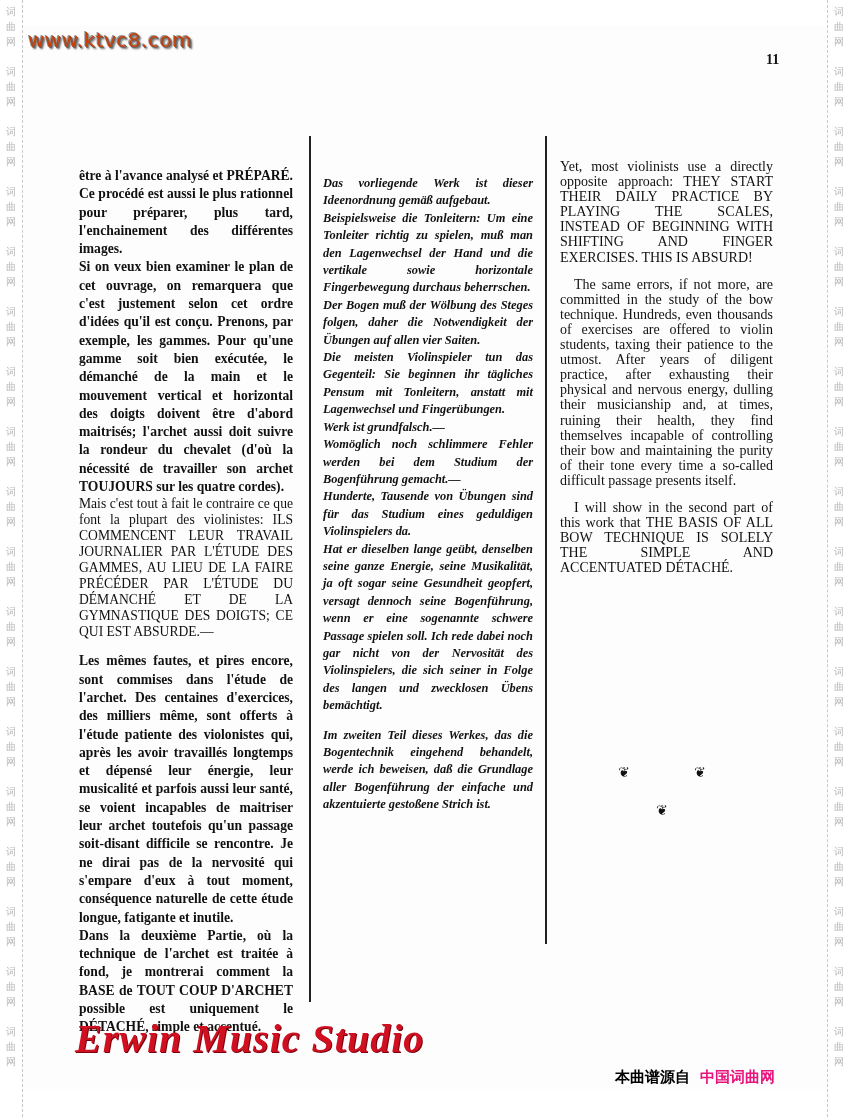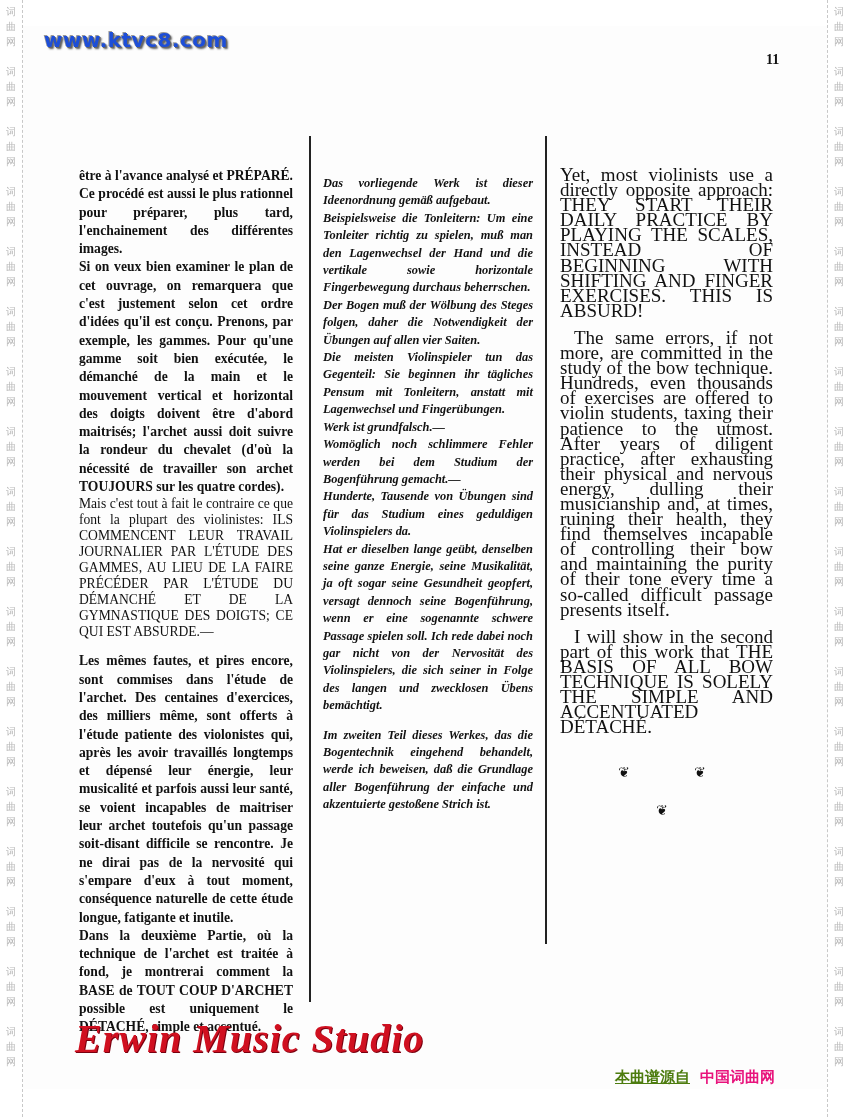--- a/index.html
+++ b/index.html
@@ -2,35 +2,35 @@
 <html><head>
 <meta charset="utf-8">
 <style>
   html, body { margin:0; padding:0; }
   body { width:850px; height:1117px; background:#ffffff; position:relative; overflow:hidden; font-family:"Liberation Serif", serif; color:#111; }
   .side-strip { position:absolute; top:0; bottom:0; width:22px; display:flex; flex-direction:column; align-items:center; font-family:"DejaVu Sans", sans-serif; font-size:10px; color:#b9b9b9; line-height:15px; padding-top:4px; }
   .side-strip.left { left:0; border-right:1px dashed #c8c8c8; }
   .side-strip.right { right:0; border-left:1px dashed #c8c8c8; }
   .side-strip .grp { margin-bottom:15px; display:flex; flex-direction:column; align-items:center; }
   .page { position:absolute; left:23px; top:26px; width:804px; height:1063px; background:#fdfdfd; }
-  .watermark { position:absolute; left:44px; top:28px; font-family:"DejaVu Sans", sans-serif; font-weight:bold; font-size:20px; color:#1d4ed8; letter-spacing:0.5px; text-shadow: 1px 1px 0 #666, -1px -1px 0 #999, 2px 2px 2px #555; }
+  .watermark { position:absolute; left:28px; top:28px; font-family:"DejaVu Sans", sans-serif; font-weight:normal; font-size:20px; color:#c2410c; letter-spacing:0.5px; text-shadow: 1px 1px 0 #666, -1px -1px 0 #999, 2px 2px 2px #555; }
   .page-number { position:absolute; left:766px; top:52px; font-weight:bold; font-size:14px; }
   .col { position:absolute; font-size:13.6px; line-height:18.3px; text-align:justify;margin-top:31px; }
   .col p { margin:0; }
   .col-fr { left:79px; top:136px; width:214px; font-weight:bold; }
   .col-fr .mid { font-weight:normal; font-size:13.6px; line-height:16px; }
   .col-de { left:323px; top:144px; width:210px; font-style:italic; font-weight:bold; font-size:12.4px; line-height:17.4px; }
-  .col-en { left:560px; top:136px; width:213px; font-size:19px; line-height:15.1px; }
+  .col-en { left:560px; top:128px; width:213px; font-size:14px; line-height:15.1px; }
   .rule { position:absolute; width:2px; background:#222; }
   .rule-1 { left:309px; top:136px; height:866px; }
   .rule-2 { left:545px; top:136px; height:808px; }
   .ornament { position:absolute; font-size:14px; color:#111; font-family:"DejaVu Sans", sans-serif; }
   .studio { position:absolute; left:75px; top:1015px; font-family:"Liberation Serif", serif; font-style:italic; font-weight:bold; font-size:40px; color:#d01020; letter-spacing:1px; text-shadow: 1px 1px 0 #7a0010; }
   .source { position:absolute; left:615px; top:1068px; font-family:"DejaVu Sans", sans-serif; font-weight:bold; font-size:15px; }
-  .source .a { color:#4d7c0f;text-decoration:underline; }
+  .source .a { color:#000000; }
   .source .b { color:#e8137c; margin-left:10px; }
   .mb2 { margin-top:12px !important; }
   .ind { text-indent:14px; }
 </style>
 </head>
 <body>
 
 <div class="side-strip left" id="strip-left">
     <div class="grp">
       <span>词</span>

